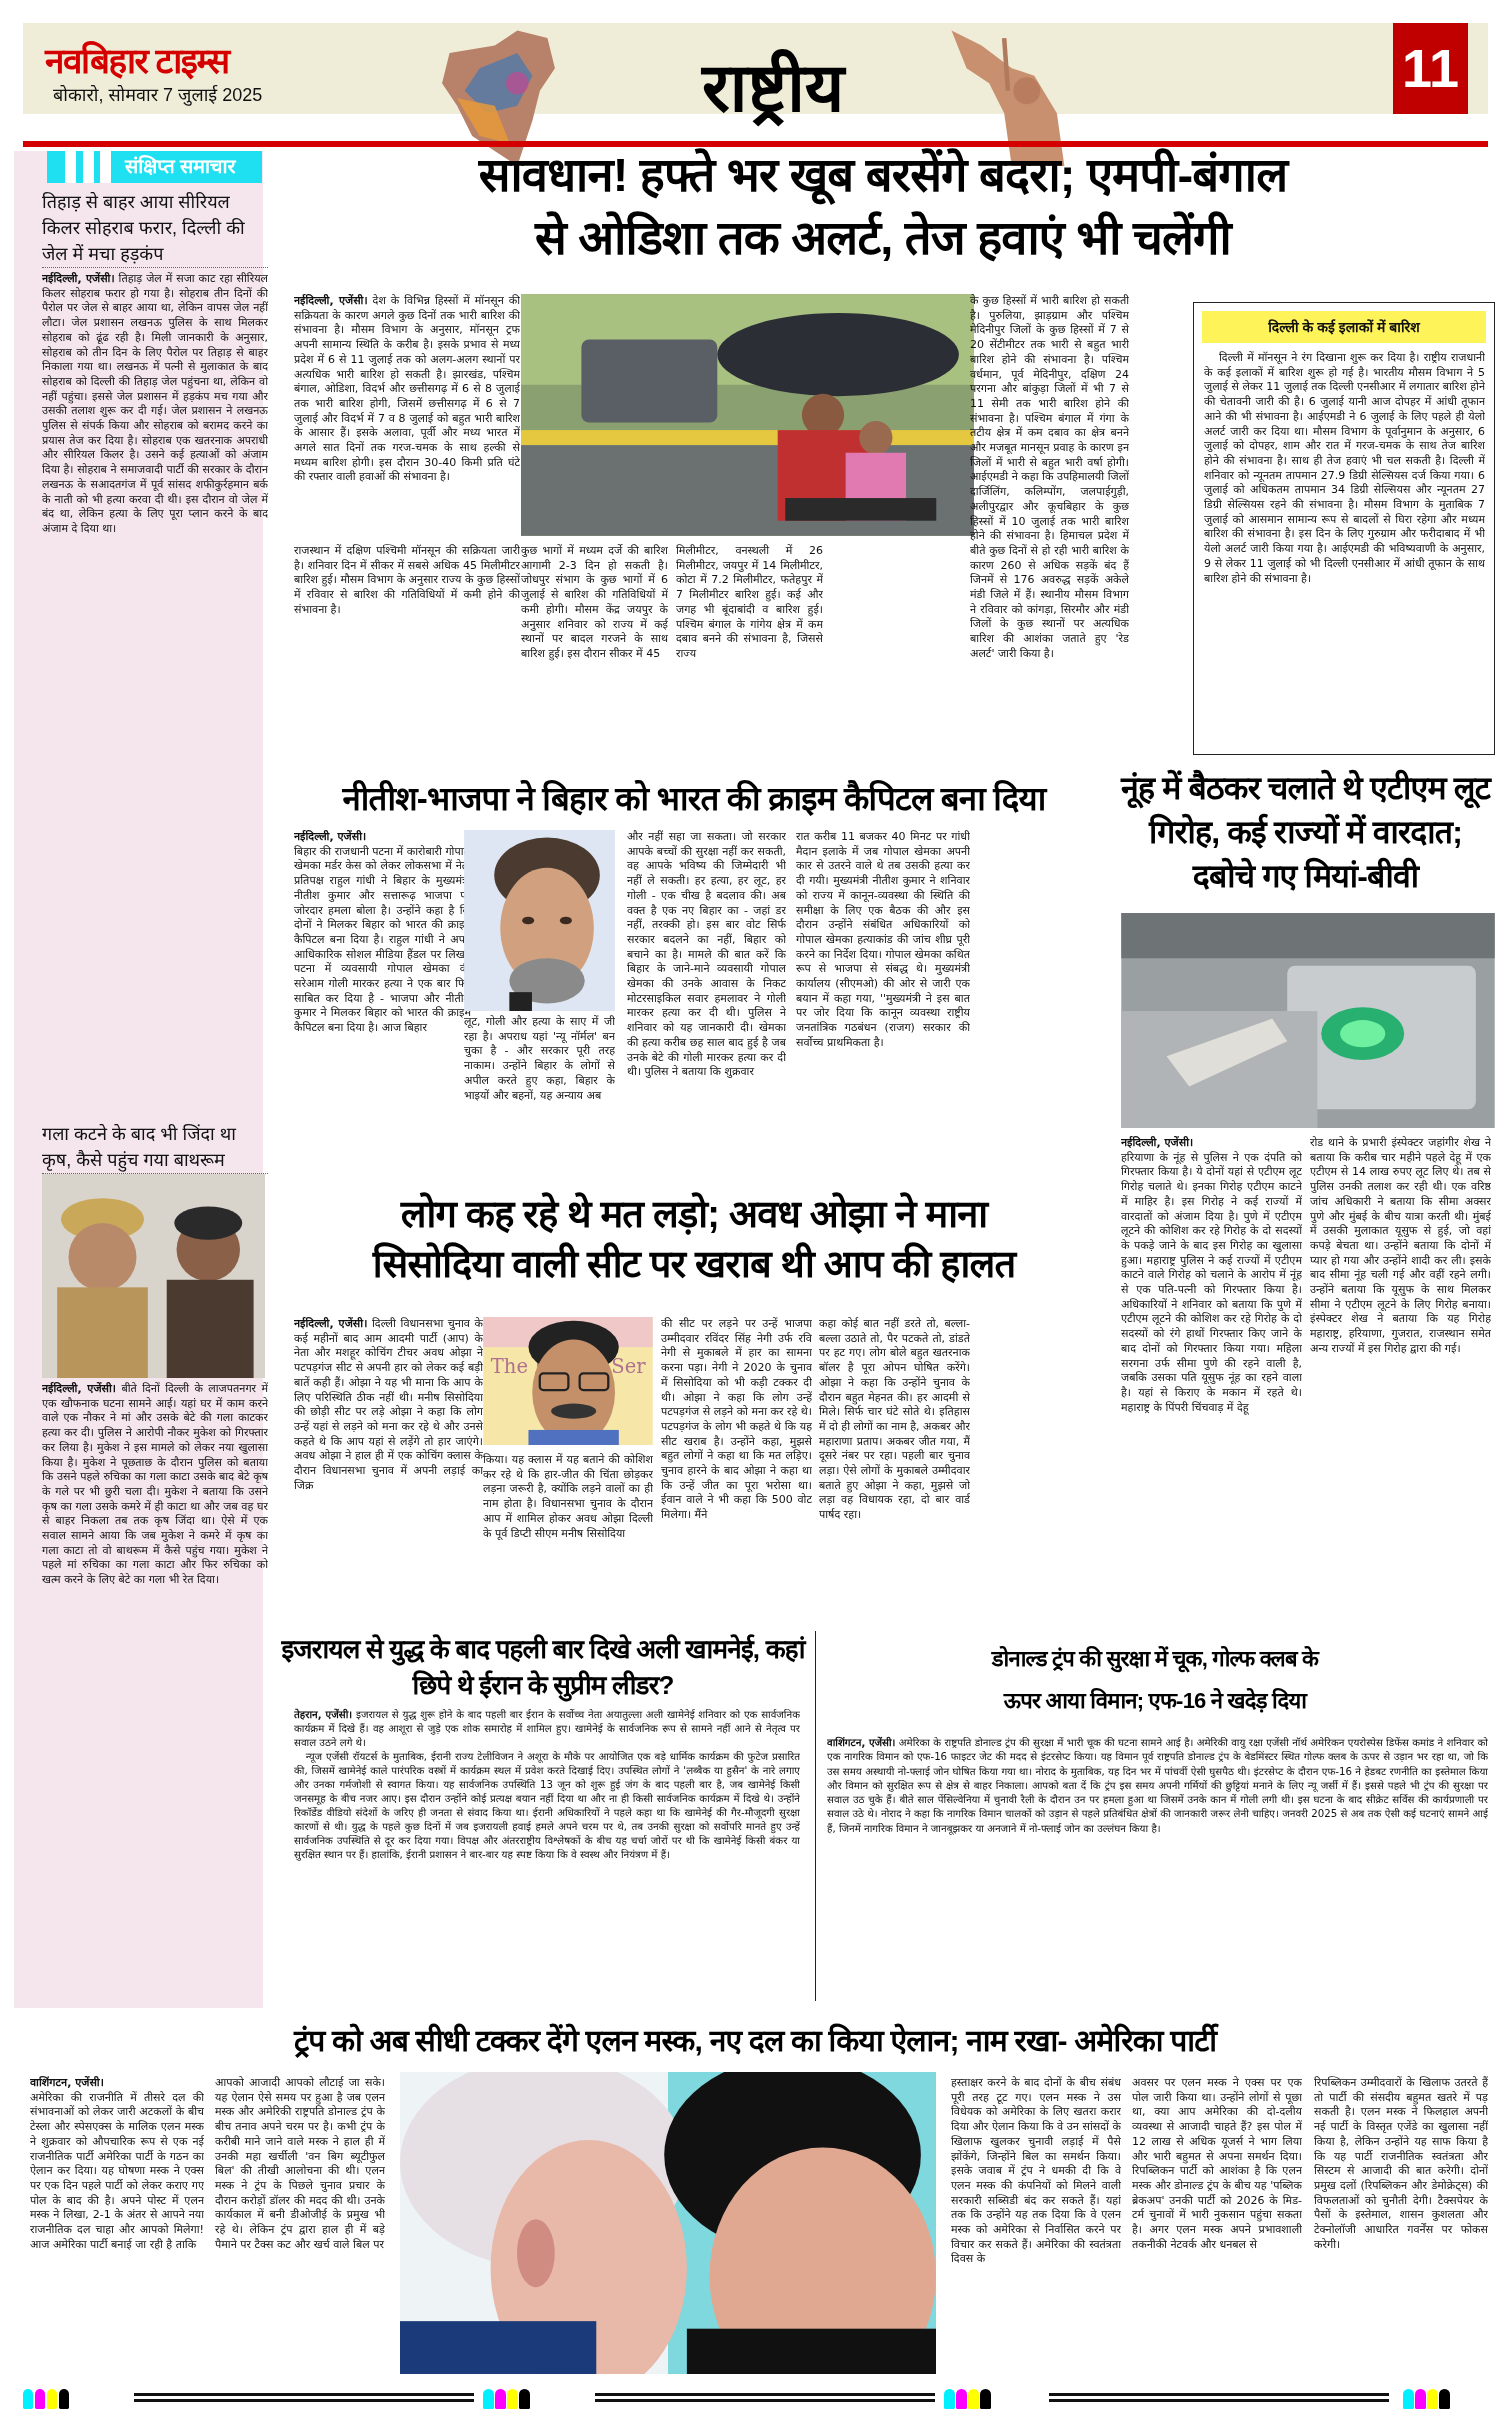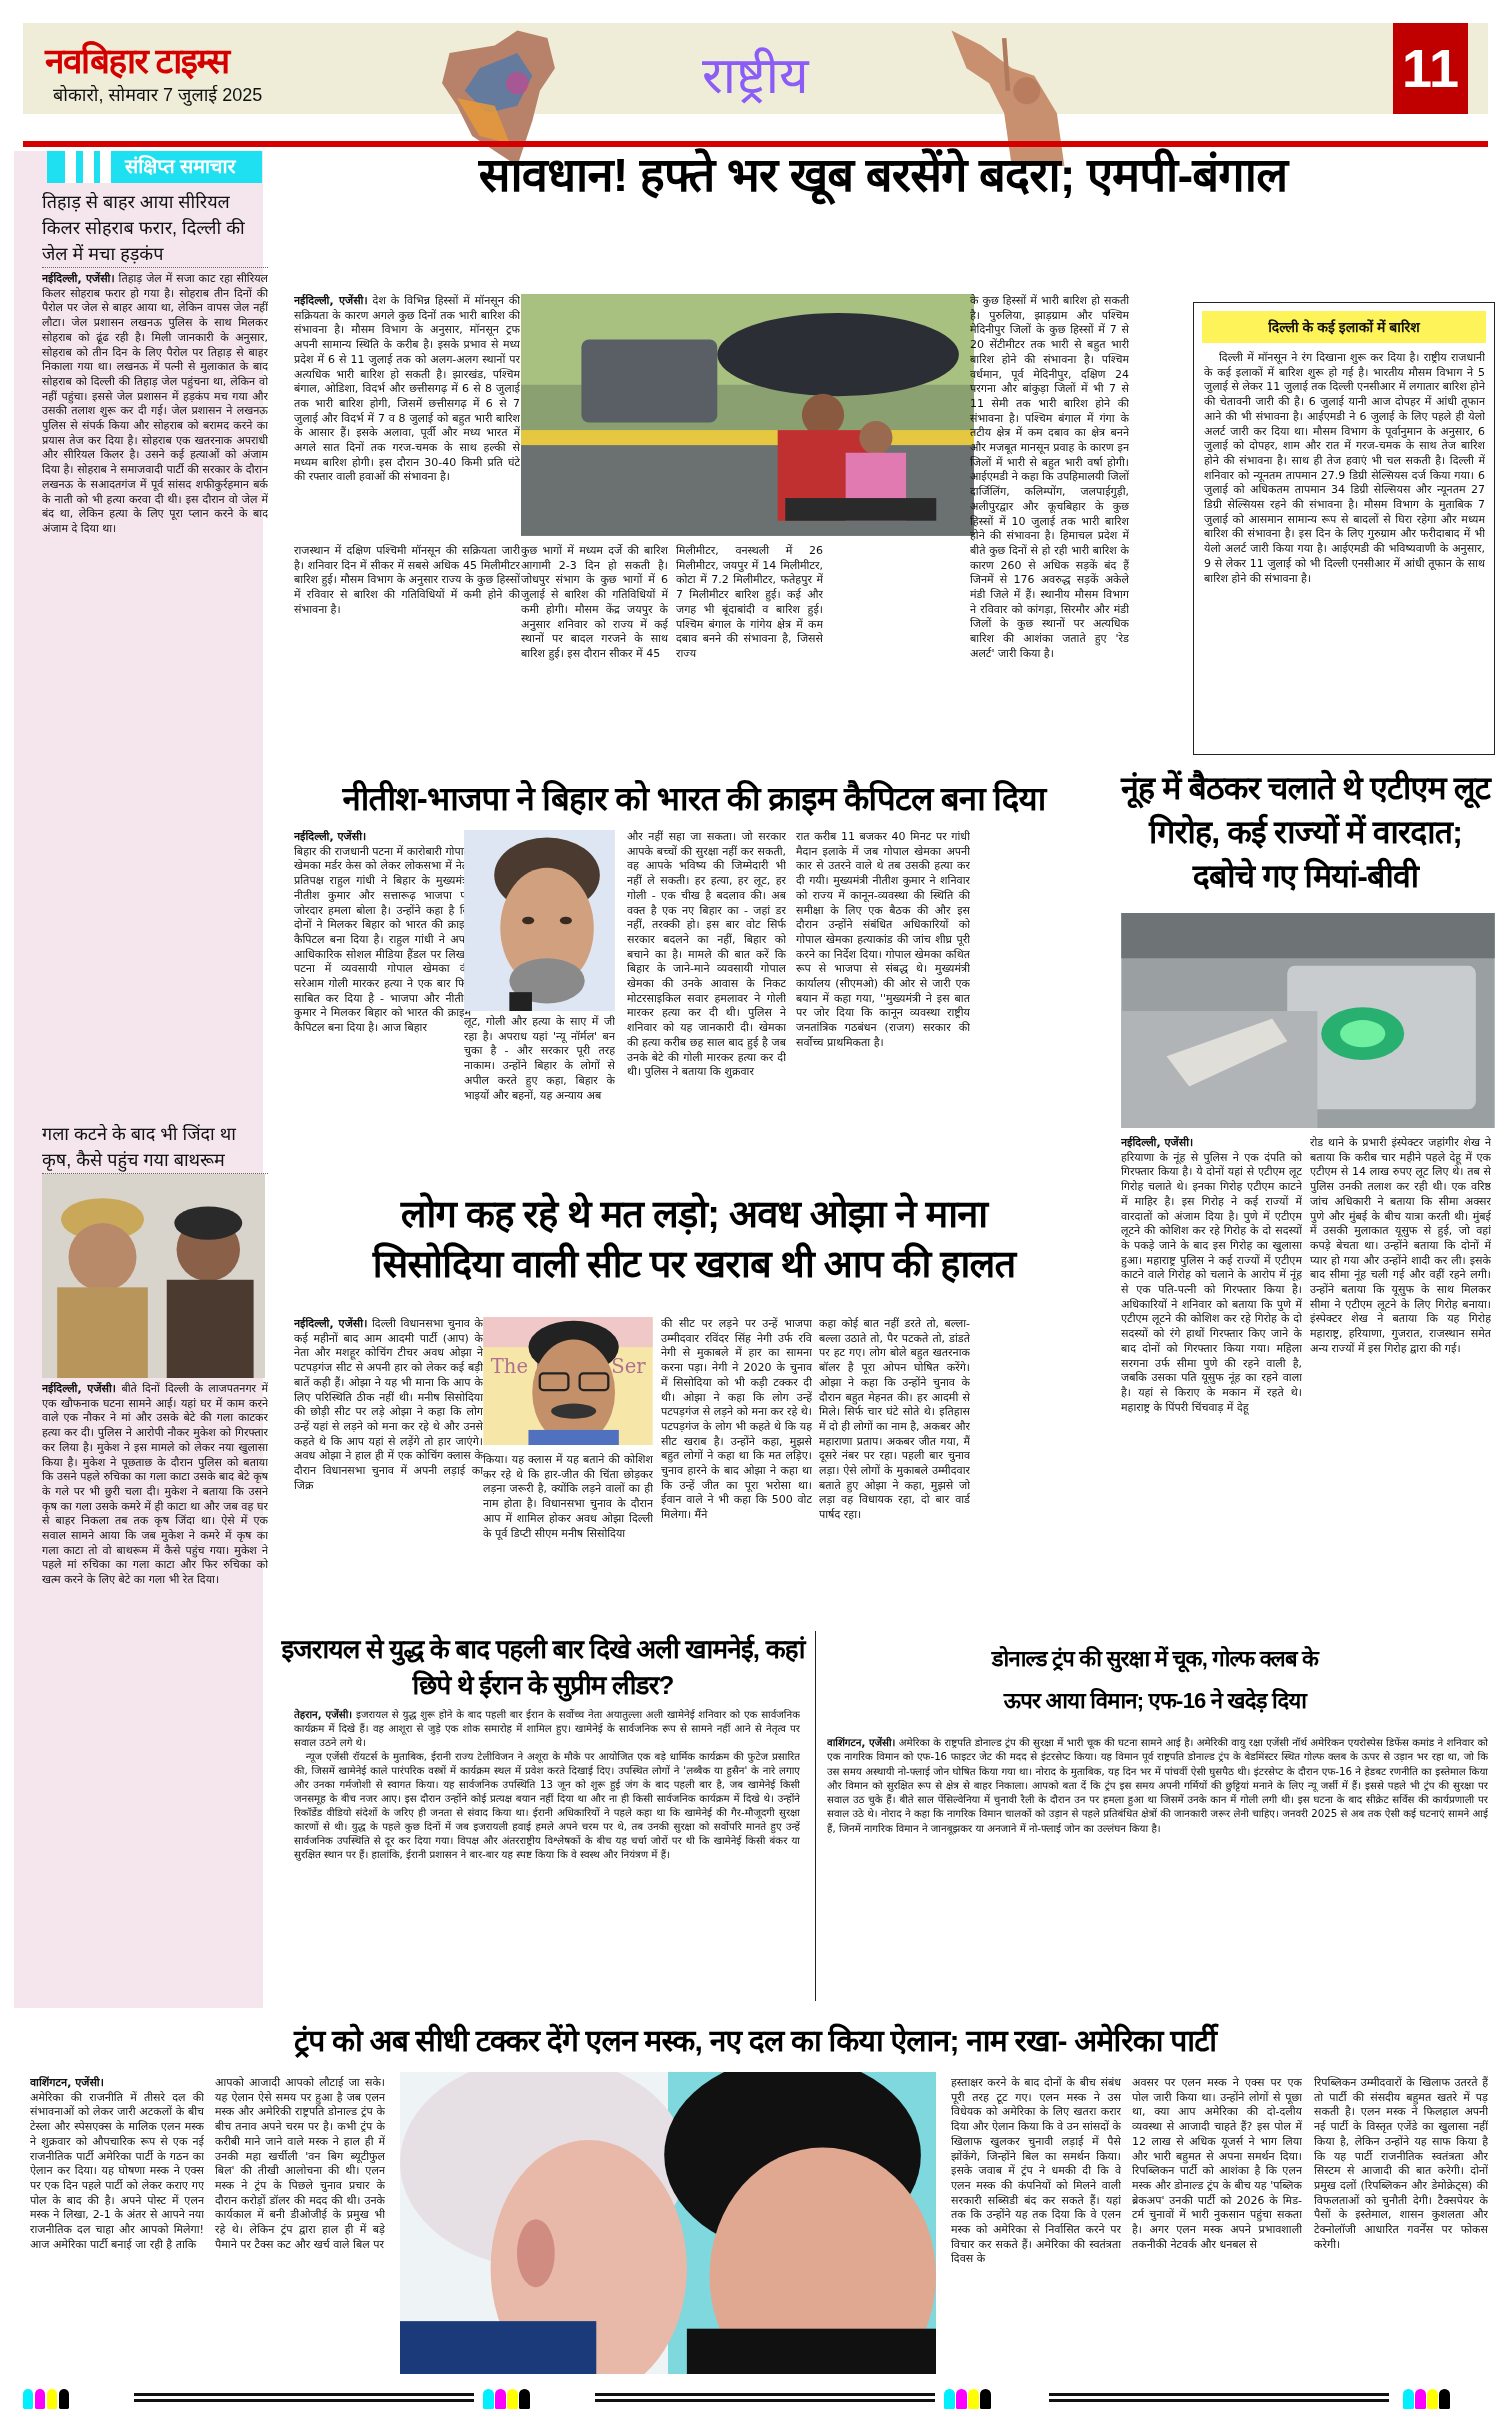--- a/index.html
+++ b/index.html
@@ -2,21 +2,21 @@
 <html style="font-size:12px"><head>
 <meta charset="utf-8">
 <style>
   *{box-sizing:border-box;margin:0;padding:0}
   body{width:1510px;height:2426px;background:#fff;font-family:"DejaVu Sans",sans-serif;color:#111;position:relative;overflow:hidden}
   .abs{position:absolute}
   
   .mast{left:22.6px;top:22.6px;width:1465px;height:91px;background:#efedd8}
   .paper-name{left:45px;top:36px;font-size:35px;font-weight:bold;color:#d40000;letter-spacing:-1.5px;font-family:"Liberation Sans",sans-serif}
   .dateline{left:53px;top:82px;font-size:18px;color:#111;font-family:"Liberation Sans",sans-serif}
-  .section-title{left:702px;top:38px;font-size:51px;font-weight:normal;color:#8b5cf6;font-family:"Liberation Sans",sans-serif}
+  .section-title{left:702px;top:38px;font-size:68px;font-weight:bold;color:#000000;font-family:"Liberation Sans",sans-serif}
   .page-num{left:1393px;top:22.6px;width:75px;height:91px;background:#c00000;color:#fff;font-size:54px;font-weight:bold;text-align:center;line-height:91px;font-family:"Liberation Sans",sans-serif}
   .map-art{left:404px;top:22.6px;width:189px;height:143px}
   .statue-art{left:936px;top:22.6px;width:174px;height:143px}
   .redbar{left:22.6px;top:141px;width:1465px;height:6px;background:#d40000}
   
   .sidebar{left:13.6px;top:151px;width:249px;height:1857px;background:#f4e6ec}
   .brief-banner{left:47px;top:151px;width:215px;height:32px;background:#1ee0f0}
   .brief-stripes span{position:absolute;top:0;width:10.6px;height:32px;background:#fff}
   .brief-label{left:125px;top:152px;font-size:19.6px;font-weight:bold;color:#fff;font-family:"Liberation Sans",sans-serif}
   .side-head{font-size:18px;font-weight:normal;line-height:26px;font-family:"Liberation Sans",sans-serif;border-bottom:1.5px dotted #666;width:226px}
@@ -78,20 +78,21 @@
     <rect x="165" y="140" width="115" height="130" fill="#4a3a30"></rect>
   </svg>
 </div>
 <div class="abs body-text" style="left:42px;top:1382px;width:226px;height:619px">
   <b>नईदिल्ली, एजेंसी।</b>
   <span>बीते दिनों दिल्ली के लाजपतनगर में एक खौफनाक घटना सामने आई। यहां घर में काम करने वाले एक नौकर ने मां और उसके बेटे की गला काटकर हत्या कर दी। पुलिस ने आरोपी नौकर मुकेश को गिरफ्तार कर लिया है। मुकेश ने इस मामले को लेकर नया खुलासा किया है। मुकेश ने पूछताछ के दौरान पुलिस को बताया कि उसने पहले रुचिका का गला काटा उसके बाद बेटे कृष के गले पर भी छुरी चला दी। मुकेश ने बताया कि उसने कृष का गला उसके कमरे में ही काटा था और जब वह घर से बाहर निकला तब तक कृष जिंदा था। ऐसे में एक सवाल सामने आया कि जब मुकेश ने कमरे में कृष का गला काटा तो वो बाथरूम में कैसे पहुंच गया। मुकेश ने पहले मां रुचिका का गला काटा और फिर रुचिका को खत्म करने के लिए बेटे का गला भी रेत दिया।</span>
 </div>
 
 <div class="abs big-head" style="left:279px;top:143px;width:1208px;font-size:47px;line-height:63px">
   <div>सावधान! हफ्ते भर खूब बरसेंगे बदरा; एमपी-बंगाल</div>
+  <div>से ओडिशा तक अलर्ट, तेज हवाएं भी चलेंगी</div>
 </div>
 <div class="abs body-text" style="left:294px;top:294px;width:226px;height:226px">
   <b>नईदिल्ली, एजेंसी।</b>
   <span>देश के विभिन्न हिस्सों में मॉनसून की सक्रियता के कारण अगले कुछ दिनों तक भारी बारिश की संभावना है। मौसम विभाग के अनुसार, मॉनसून ट्रफ अपनी सामान्य स्थिति के करीब है। इसके प्रभाव से मध्य प्रदेश में 6 से 11 जुलाई तक को अलग-अलग स्थानों पर अत्यधिक भारी बारिश हो सकती है। झारखंड, पश्चिम बंगाल, ओडिशा, विदर्भ और छत्तीसगढ़ में 6 से 8 जुलाई तक भारी बारिश होगी, जिसमें छत्तीसगढ़ में 6 से 7 जुलाई और विदर्भ में 7 व 8 जुलाई को बहुत भारी बारिश के आसार हैं। इसके अलावा, पूर्वी और मध्य भारत में अगले सात दिनों तक गरज-चमक के साथ हल्की से मध्यम बारिश होगी। इस दौरान 30-40 किमी प्रति घंटे की रफ्तार वाली हवाओं की संभावना है।</span>
 </div>
 <div class="abs body-text" style="left:294px;top:544px;width:226px;height:204px">राजस्थान में दक्षिण पश्चिमी मॉनसून की सक्रियता जारी है। शनिवार दिन में सीकर में सबसे अधिक 45 मिलीमीटर बारिश हुई। मौसम विभाग के अनुसार राज्य के कुछ हिस्सों में रविवार से बारिश की गतिविधियों में कमी होने की संभावना है।</div>
 <div class="abs photo" style="left:521px;top:294px;width:453px;height:242px">
   <svg width="453" height="242" viewBox="0 0 600 320">
     <rect width="600" height="320" fill="#8aa070"></rect>
     <rect y="0" width="600" height="120" fill="#a8c080"></rect>

